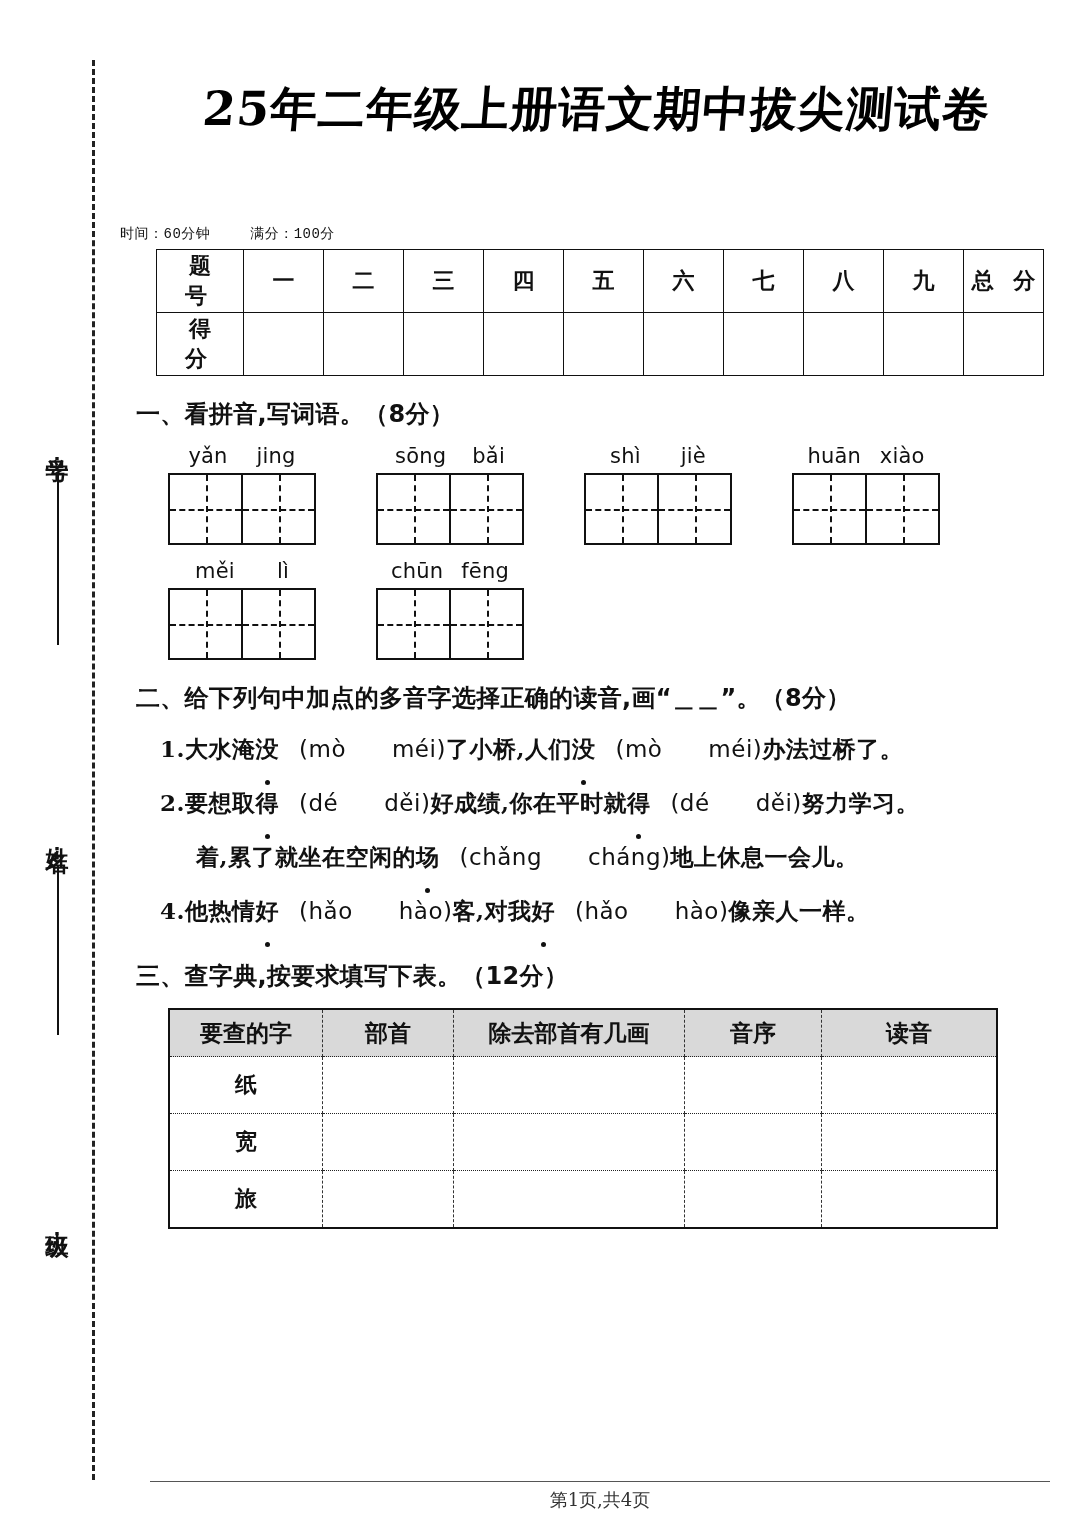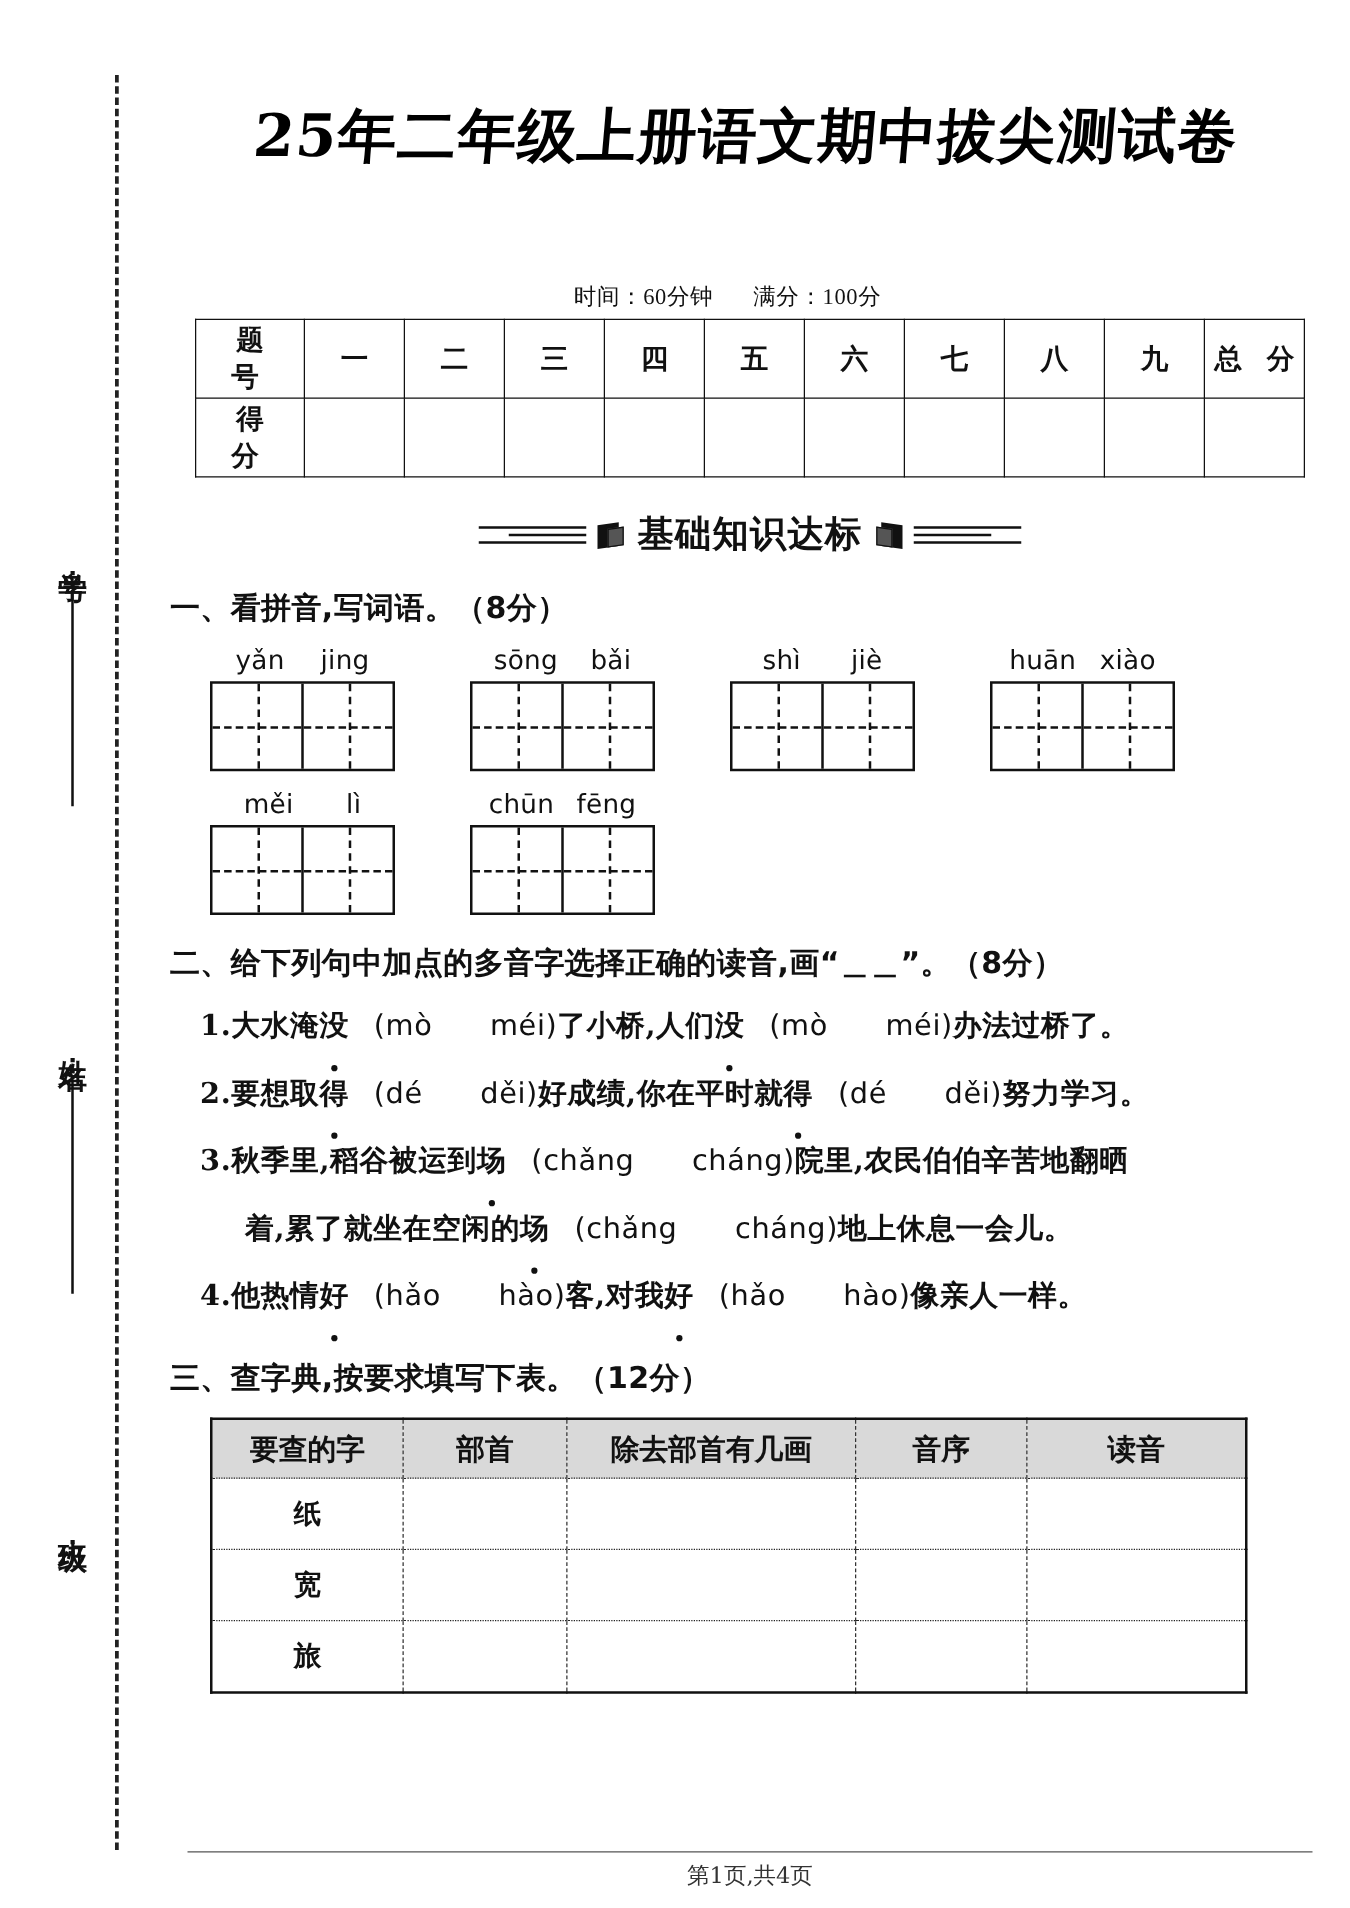--- a/index.html
+++ b/index.html
@@ -65,23 +65,23 @@
     font-weight: bold;
     font-size: 47px;
     letter-spacing: 1px;
     color: #000;
     transform: skewX(-5deg);
     white-space: nowrap;
   }
 
   .meta-line {
     margin: 84px 36px 6px 0;
-    text-align: center;
-    font-family: Liberation Serif, serif;
-    font-size: 18px;
+    text-align: left;
+    font-family: Liberation Mono, monospace;
+    font-size: 14px;
     letter-spacing: 0.5px;
   }
   .meta-gap { display: inline-block; width: 22px; }
 
   
   .score-table {
     width: 888px;
     margin: 0 auto;
     border-collapse: collapse;
     table-layout: fixed;
@@ -318,35 +318,20 @@
         <td></td>
         <td></td>
         <td></td>
         <td></td>
         <td></td>
         <td></td>
       </tr>
     </tbody>
   </table>
 
-  <div class="section-banner">
-    <span class="banner-rules">
-      <i></i>
-        <i class="short"></i>
-        <i></i>
-    </span>
-    <span class="banner-flag"></span>
-    <span class="banner-title">基础知识达标</span>
-    <span class="banner-flag mirrored"></span>
-    <span class="banner-rules right">
-      <i></i>
-        <i class="short"></i>
-        <i></i>
-    </span>
-  </div>
 
   <div class="q-head">一、看拼音,写词语。（8分）</div>
 
   <div class="grid-row">
     <div class="grid-item">
       <div class="pinyin">
         <span>yǎn</span>
         <span>jing</span>
       </div>
       <div class="tzg">
@@ -406,21 +391,20 @@
           <span class="cell"></span>
           <span class="cell"></span>
         </div>
     </div>
   </div>
 
   <div class="q-head">二、给下列句中加点的多音字选择正确的读音,画“＿＿”。（8分）</div>
   <div class="sentences" id="sentence-host">
       <div class="sentence"><span>1.</span><span>大水淹</span><span class="dotted">没</span><span class="py">(mò</span><span class="sp"></span><span class="py">méi)</span><span>了小桥,人们</span><span class="dotted">没</span><span class="py">(mò</span><span class="sp"></span><span class="py">méi)</span><span>办法过桥了。</span></div>
       <div class="sentence"><span>2.</span><span>要想取</span><span class="dotted">得</span><span class="py">(dé</span><span class="sp"></span><span class="py">děi)</span><span>好成绩,你在平时就</span><span class="dotted">得</span><span class="py">(dé</span><span class="sp"></span><span class="py">děi)</span><span>努力学习。</span></div>
-      <div class="sentence"><span>3.</span><span>秋季里,稻谷被运到</span><span class="dotted">场</span><span class="py">(chǎng</span><span class="sp"></span><span class="py">cháng)</span><span>院里,农民伯伯辛苦地翻晒</span></div>
       <div class="sentence indent"><span>着,累了就坐在空闲的</span><span class="dotted">场</span><span class="py">(chǎng</span><span class="sp"></span><span class="py">cháng)</span><span>地上休息一会儿。</span></div>
       <div class="sentence"><span>4.</span><span>他热情</span><span class="dotted">好</span><span class="py">(hǎo</span><span class="sp"></span><span class="py">hào)</span><span>客,对我</span><span class="dotted">好</span><span class="py">(hǎo</span><span class="sp"></span><span class="py">hào)</span><span>像亲人一样。</span></div>
     </div>
 
   <div class="q-head">三、查字典,按要求填写下表。（12分）</div>
 
   <table class="dict-table">
     <thead>
       <tr>
         <th style="width:150px">要查的字</th>

